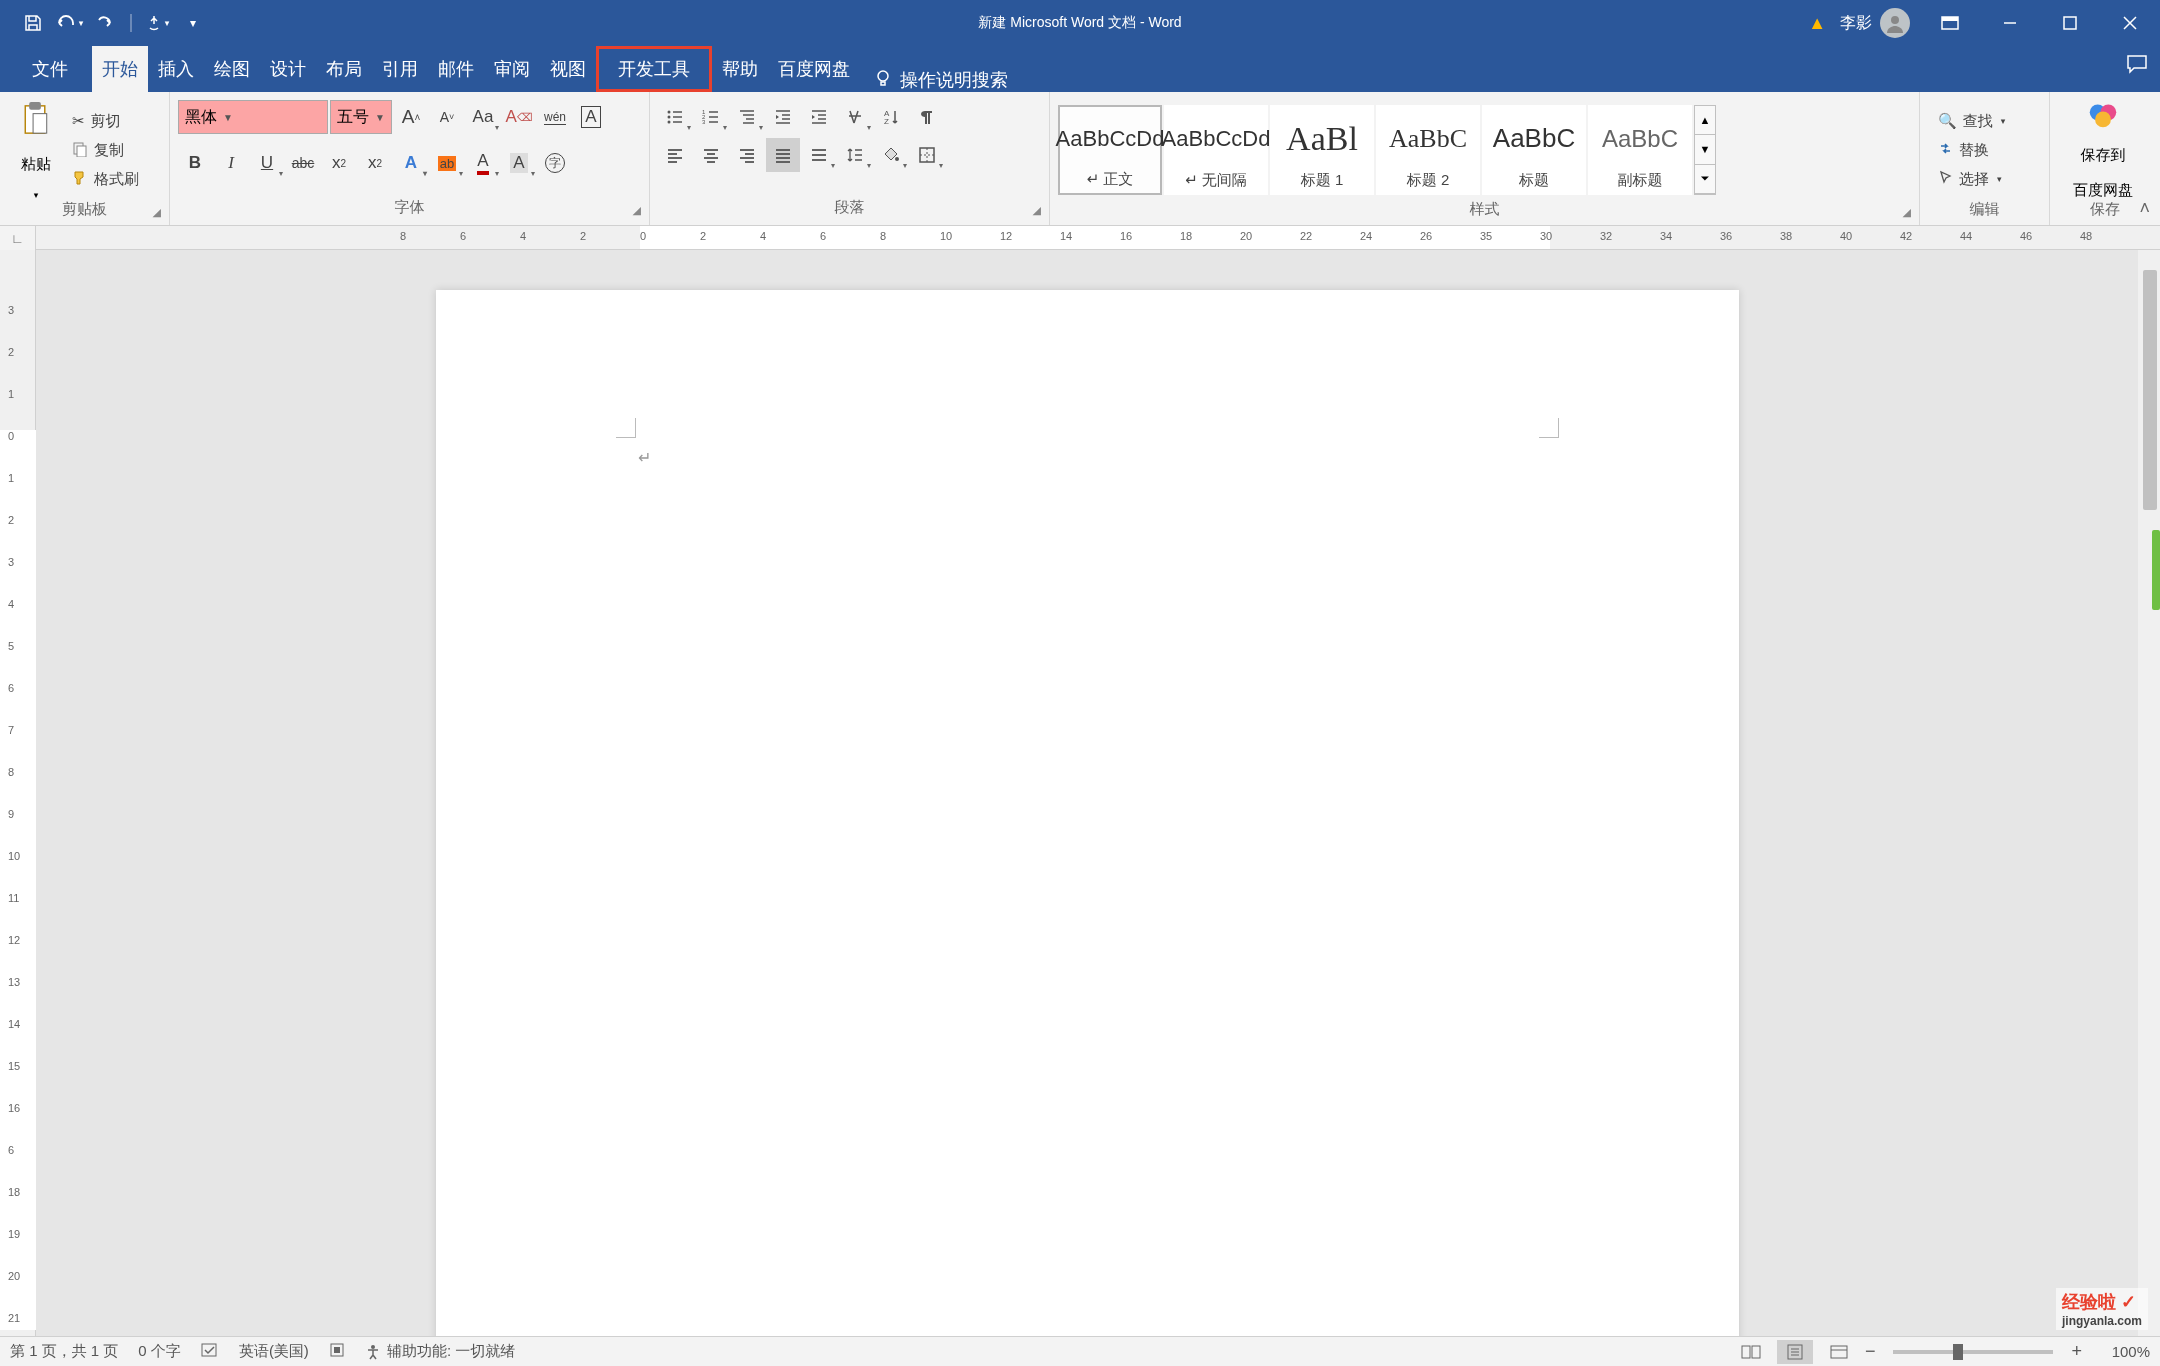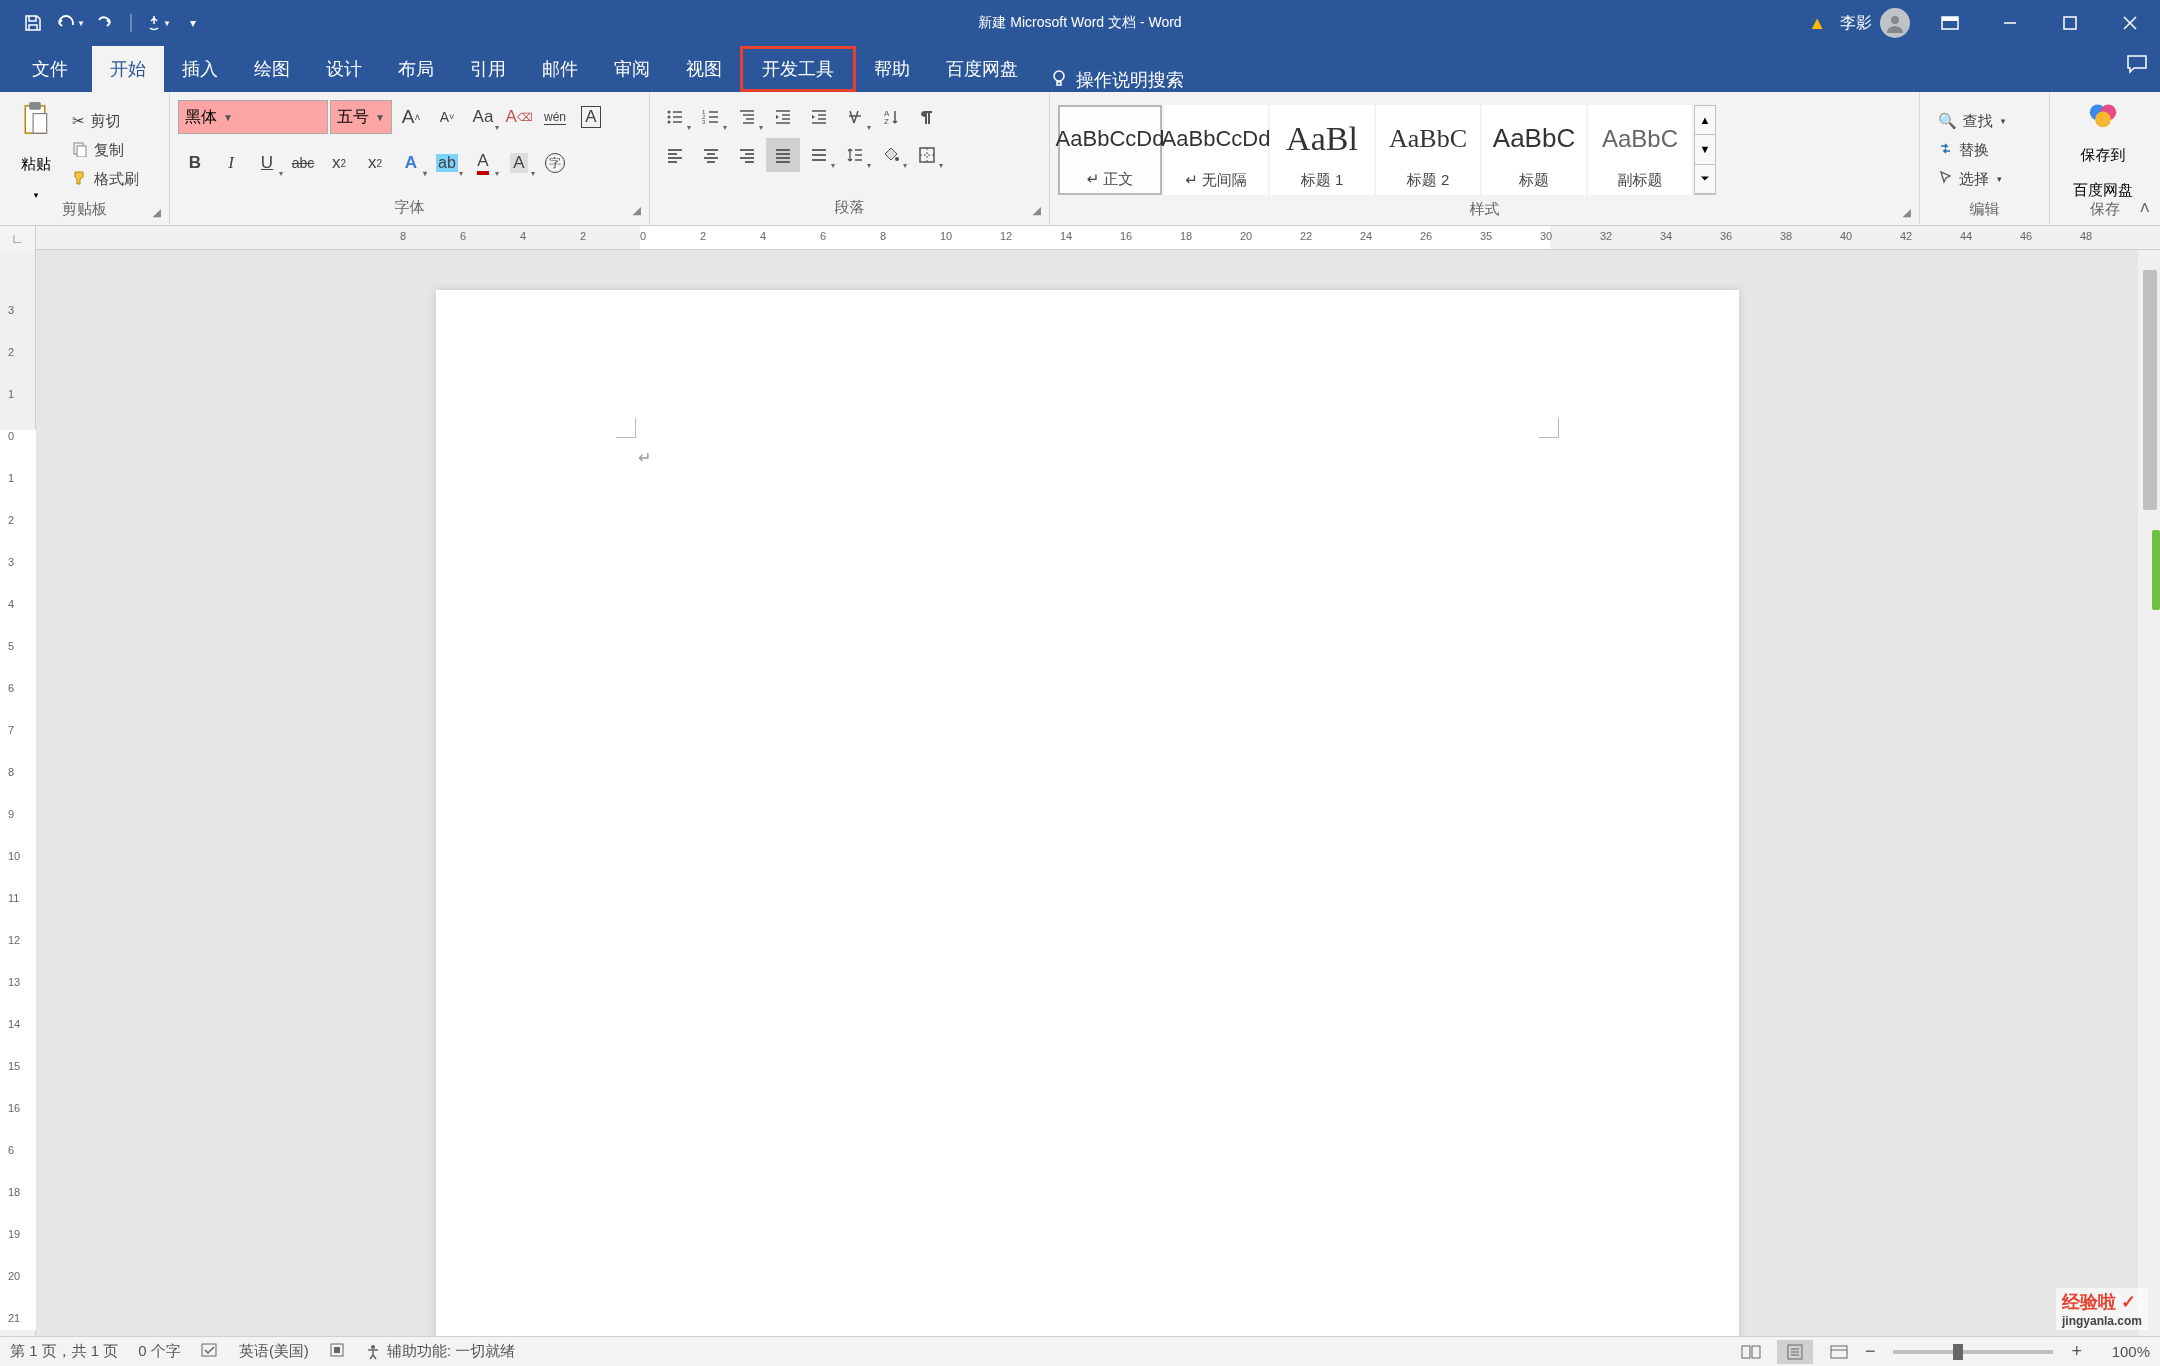--- a/index.html
+++ b/index.html
@@ -9,21 +9,21 @@
 .qat-btn{width:30px;height:30px;display:flex;align-items:center;justify-content:center;font-size:18px;color:#fff;cursor:pointer}
 .qat-sep{width:2px;height:18px;background:rgba(255,255,255,.3);margin:0 4px}
 .doc-title{position:absolute;left:50%;transform:translateX(-50%);font-size:14px;color:#fff;white-space:nowrap}
 .title-right{position:absolute;right:0;display:flex;align-items:center;height:100%}
 .user-area{display:flex;align-items:center;gap:8px;padding-right:10px}
 .user-name{font-size:16px}
 .avatar{width:30px;height:30px;border-radius:50%;background:#bdc3c7;display:flex;align-items:center;justify-content:center}
 .winbtn{width:60px;height:46px;display:flex;align-items:center;justify-content:center;cursor:pointer}
 .warn-icon{color:#ffb900;font-size:18px;margin-right:6px}
 .tabbar{height:46px;background:#2b579a;display:flex;align-items:flex-end;padding-left:8px;position:relative}
-.tab{padding:10px 18px;color:#fff;font-size:18px;cursor:pointer;height:46px;display:flex;align-items:center}
+.tab{padding:10px 10px;color:#fff;font-size:18px;cursor:pointer;height:46px;display:flex;align-items:center}
 .tab.active{background:#f3f3f3;color:#2b579a}
 .tab.file{padding:10px 24px}
 .tab.highlighted{border:3px solid #e8412e;padding:0 19px}
 .tell-me{display:flex;align-items:center;gap:8px;padding:0 14px;color:#fff;font-size:18px}
 .comments-btn{position:absolute;right:12px;top:8px;color:#fff;font-size:22px;cursor:pointer}
 .ribbon{height:134px;background:#f3f3f3;border-bottom:1px solid #d0d0d0;display:flex;position:relative}
 .group{border-right:1px solid #d8d8d8;display:flex;flex-direction:column;padding:4px 8px}
 .group-body{flex:1;display:flex;align-items:flex-start;gap:4px;padding-top:4px}
 .group-label{text-align:center;font-size:15px;color:#666;padding-bottom:4px;position:relative}
 .group-label .launcher{position:absolute;right:0;bottom:4px;font-size:11px;color:#888;cursor:pointer}
@@ -223,21 +223,21 @@
       </div>
       <div class="btn-row">
         <div class="icon-btn" style="font-weight:bold">B</div>
         <div class="icon-btn" style="font-style:italic;font-family:serif">I</div>
         <div class="icon-btn" style="text-decoration:underline">U<span class="dd">▾</span></div>
         <div class="icon-btn" style="text-decoration:line-through;font-size:14px">abc</div>
         <div class="icon-btn">x<sub style="font-size:10px">2</sub></div>
         <div class="icon-btn">x<sup style="font-size:10px">2</sup></div>
         <div class="icon-btn" style="color:#3a7bd5;font-weight:bold">A<span class="dd">▾</span></div>
         <div class="icon-btn">
-            <span style="background:#7dd3fc;padding:0 2px;font-size:16px">ab</span>
+            <span style="background:#f97316;padding:0 2px;font-size:13px">ab</span>
             <span class="dd">▾</span>
           </div>
         <div class="icon-btn">
             <span style="border-bottom:4px solid #c00000">A</span>
             <span class="dd">▾</span>
           </div>
         <div class="icon-btn">
             <span style="background:#ddd;padding:0 3px">A</span>
             <span class="dd">▾</span>
           </div>

